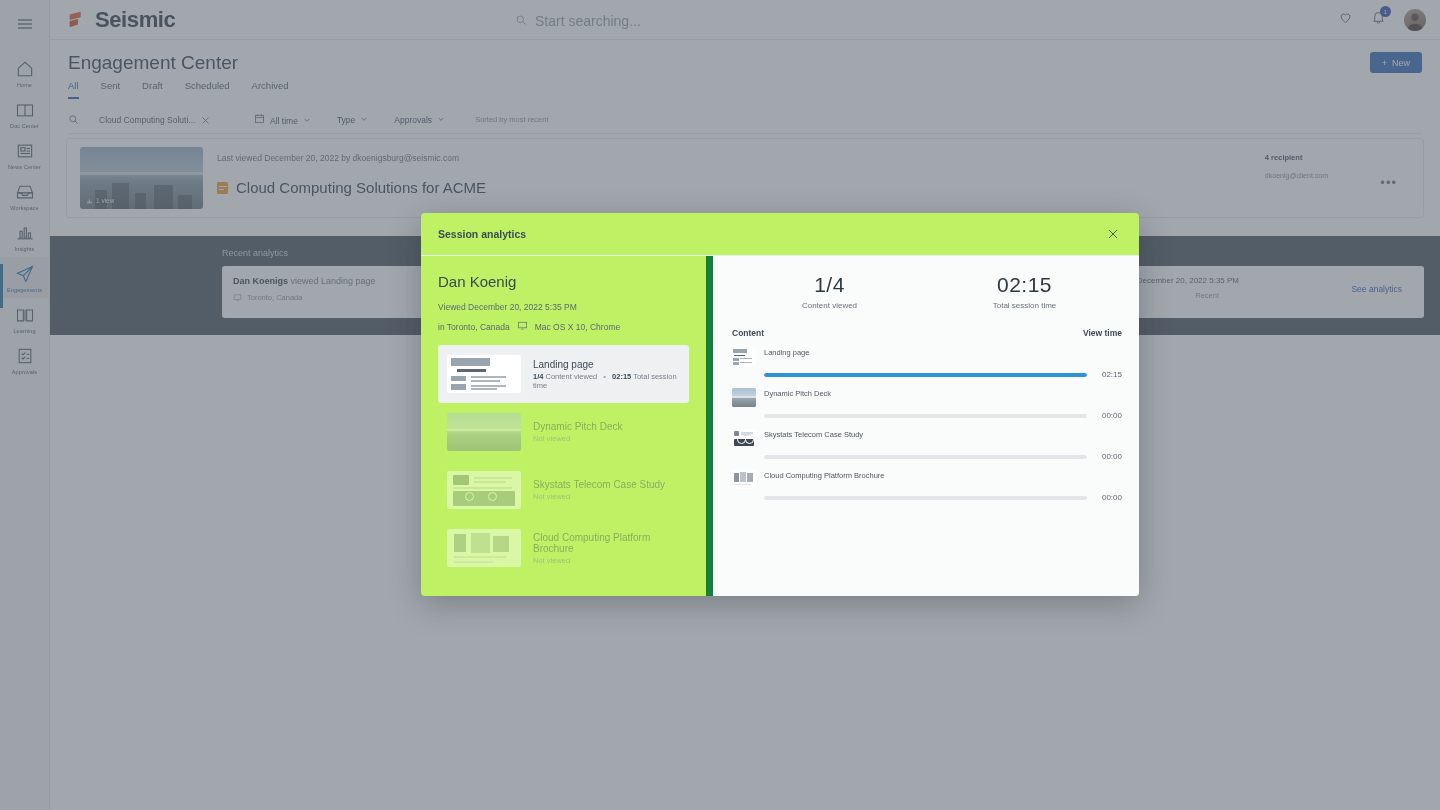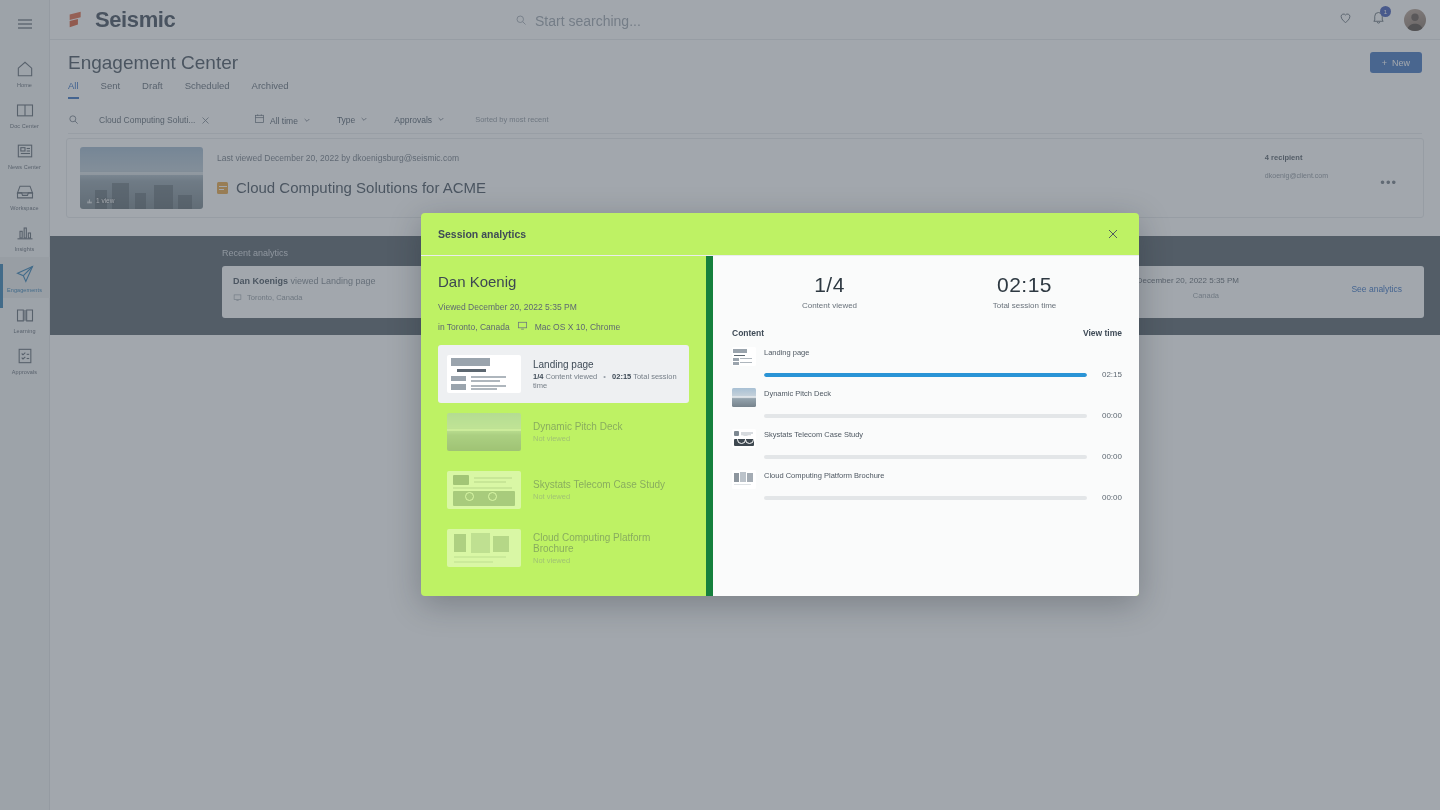--- a/index.html
+++ b/index.html
@@ -443,21 +443,21 @@
           <div class="act-loc">
             <span>
               <svg width="9" height="9" viewBox="0 0 24 24" fill="none" stroke="#99a1a9" stroke-width="1.8">
                   <rect x="3" y="5" width="18" height="12"></rect>
                   <line x1="9" y1="20" x2="15" y2="20"></line>
                 </svg>
             </span>
             <span>Toronto, Canada</span>
           </div>
           <div class="act-time">December 20, 2022 5:35 PM</div>
-          <div class="act-status">Canada</div>
+          <div class="act-status">Recent</div>
           <div class="act-link">See analytics</div>
         </div>
       </section>
     </main>
   </div>
 
   <div class="dim"></div>
 
   <div class="modal">
     <div class="m-head">

